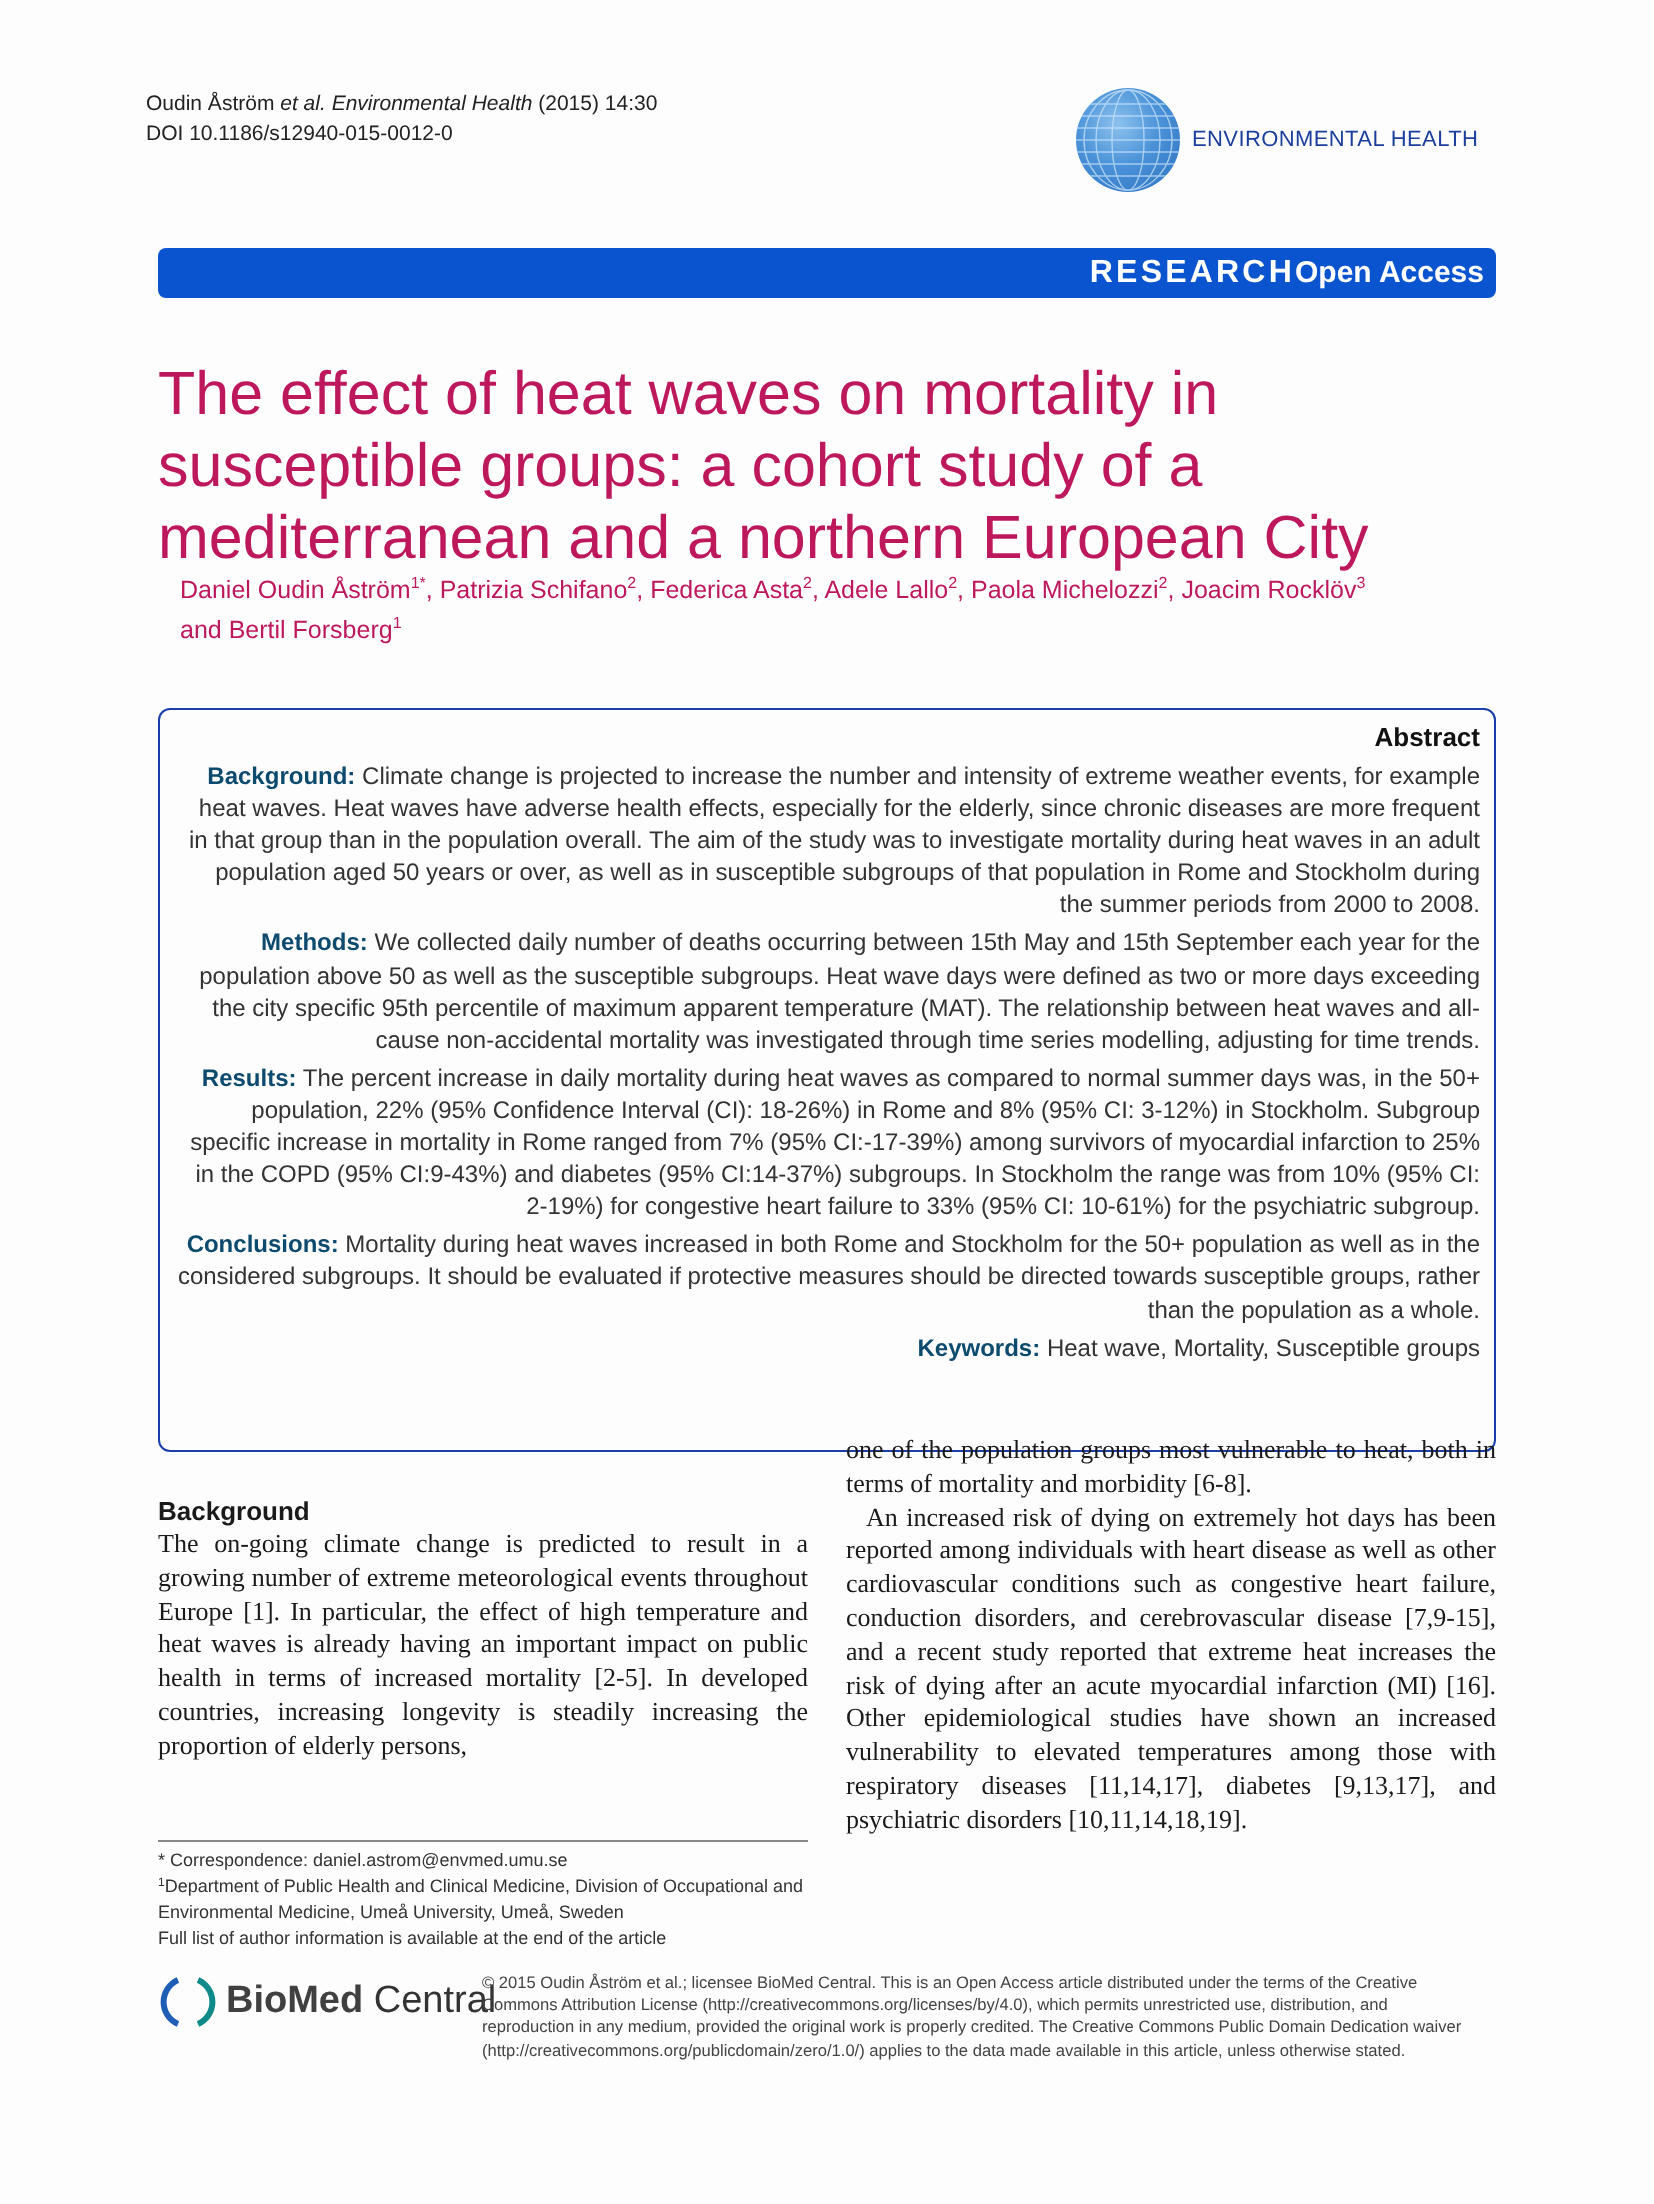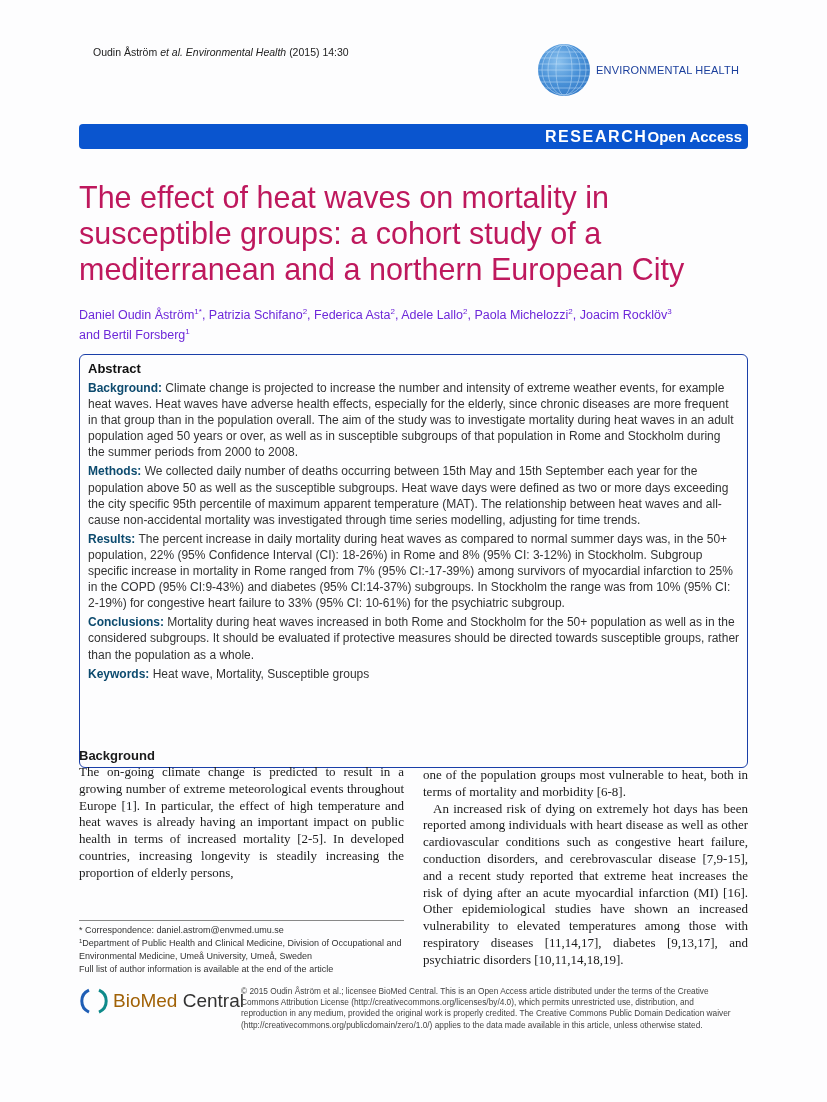--- a/index.html
+++ b/index.html
@@ -1,64 +1,65 @@
 <!DOCTYPE html>
 <html><head>
 <meta charset="utf-8">
 <style>
   html, body { margin: 0; padding: 0; }
   body {
     width: 827px; height: 1102px; background: #fdfdfe; position: relative; overflow: hidden;
     font-family: "Liberation Sans", "DejaVu Sans", sans-serif; color: #1a1a1a;
   }
   .abs { position: absolute; }
-  .citation { left: 93px; top: 45px; font-size: 10.5px; line-height: 15px; color: #222; }
+  .citation { left: 73px; top: 45px; font-size: 10.5px; line-height: 15px; color: #222; }
   .citation i { font-style: italic; }
   .journal-logo { left: 538px; top: 44px; display: flex; align-items: center; }
   .globe { width: 52px; height: 52px; border-radius: 50%;
     background: radial-gradient(circle at 40% 35%, #8cc2ee 0%, #4a92d8 45%, #2a6fc0 100%);
     position: relative; overflow: hidden; }
   .globe svg { position: absolute; left: 0; top: 0; }
   .journal-name { margin-left: 6px; font-size: 11px; color: #1b3f9c; letter-spacing: 0.2px; }
   .banner { left: 79px; top: 124px; width: 669px; height: 25px; background: #0a55cf; border-radius: 4px;
     display: flex; justify-content: flex-end; align-items: center; padding: 0 6px; box-sizing: border-box; color: #fff; }
   .banner .research { font-weight: bold; font-size: 16px; letter-spacing: 1.6px; }
   .banner .oa { font-weight: bold; font-size: 15px; }
   .title { left: 79px; top: 179px; width: 680px; font-size: 30.5px; line-height: 36px; color: #be185d; font-weight: normal; margin: 0; }
-  .authors { left: 79px; top: 285px; width: 680px; font-size: 12.5px; line-height: 20px; color: #6d28d9; margin-top: 20px; }
+  .authors { left: 90px; top: 285px; width: 680px; font-size: 12.5px; line-height: 20px; color: #be185d; }
   .authors sup { font-size: 8px; vertical-align: 5px; line-height: 0; }
-  .abstract-box { left: 79px; top: 354px; width: 669px; height: 414px; border: 1.5px solid #1a3fa8; border-radius: 6px; box-sizing: border-box; padding: 6px 7px 0 8px; }
+  .abstract-box { left: 79px; top: 354px; width: 669px; height: 372px; border: 1.5px solid #1a3fa8; border-radius: 6px; box-sizing: border-box; padding: 6px 7px 0 8px; text-align: right; }
   .abstract-box h2 { margin: 0 0 4px 0; font-size: 13px; font-weight: bold; color: #111; }
   .abs-para { font-size: 12px; line-height: 16.1px; color: #333; margin: 0 0 3px 0; }
   .abs-para b { color: #0c4a6e; }
   .col { font-family: "Liberation Serif", "DejaVu Serif", serif; font-size: 13px; line-height: 16.8px; color: #1a1a1a; text-align: justify; }
   .col-left { left: 79px; top: 747px; width: 325px; }
-  .col-right { left: 423px; top: 767px; width: 325px; }
+  .col-right { left: 423px; top: 717px; width: 325px; }
   .col h3 { font-family: "Liberation Sans", sans-serif; font-size: 13px; font-weight: bold; margin: 0; line-height: 17px; }
   .col p { margin: 0; }
   .col p.indent { text-indent: 10px; }
   .footnote-rule { left: 79px; top: 920px; width: 325px; height: 1px; background: #888; }
   .footnotes { left: 79px; top: 924px; width: 330px; font-size: 9px; line-height: 13px; color: #333; }
   .footnotes sup { font-size: 6px; vertical-align: 3px; line-height: 0; }
   .bmc-logo { left: 80px; top: 987px; display: flex; align-items: center; }
   .bmc-text { font-size: 19px; margin-left: 5px; }
-  .bmc-text .bm { color: #a16207; font-weight: normal; }
+  .bmc-text .bm { color: #404040; font-weight: bold; }
   .bmc-text .c { color: #333; }
   .license { left: 241px; top: 986px; width: 500px; font-size: 8.3px; line-height: 11.2px; color: #444; }
 </style>
 </head>
 <body>
 
 <div class="abs citation">
   <div>
     <span>Oudin Åström</span>
     <i>et al.</i>
     <i>Environmental Health</i>
     <span>(2015) 14:30</span>
   </div>
+  <div>DOI 10.1186/s12940-015-0012-0</div>
 </div>
 
 <div class="abs journal-logo">
   <div class="globe">
     <svg width="52" height="52" viewBox="0 0 52 52">
       <g stroke="#cfe6fb" stroke-width="0.7" fill="none" opacity="0.7">
         <ellipse cx="26" cy="26" rx="8" ry="25"></ellipse>
         <ellipse cx="26" cy="26" rx="16" ry="25"></ellipse>
         <ellipse cx="26" cy="26" rx="22" ry="25"></ellipse>
         <line x1="1" y1="14" x2="51" y2="14"></line>

